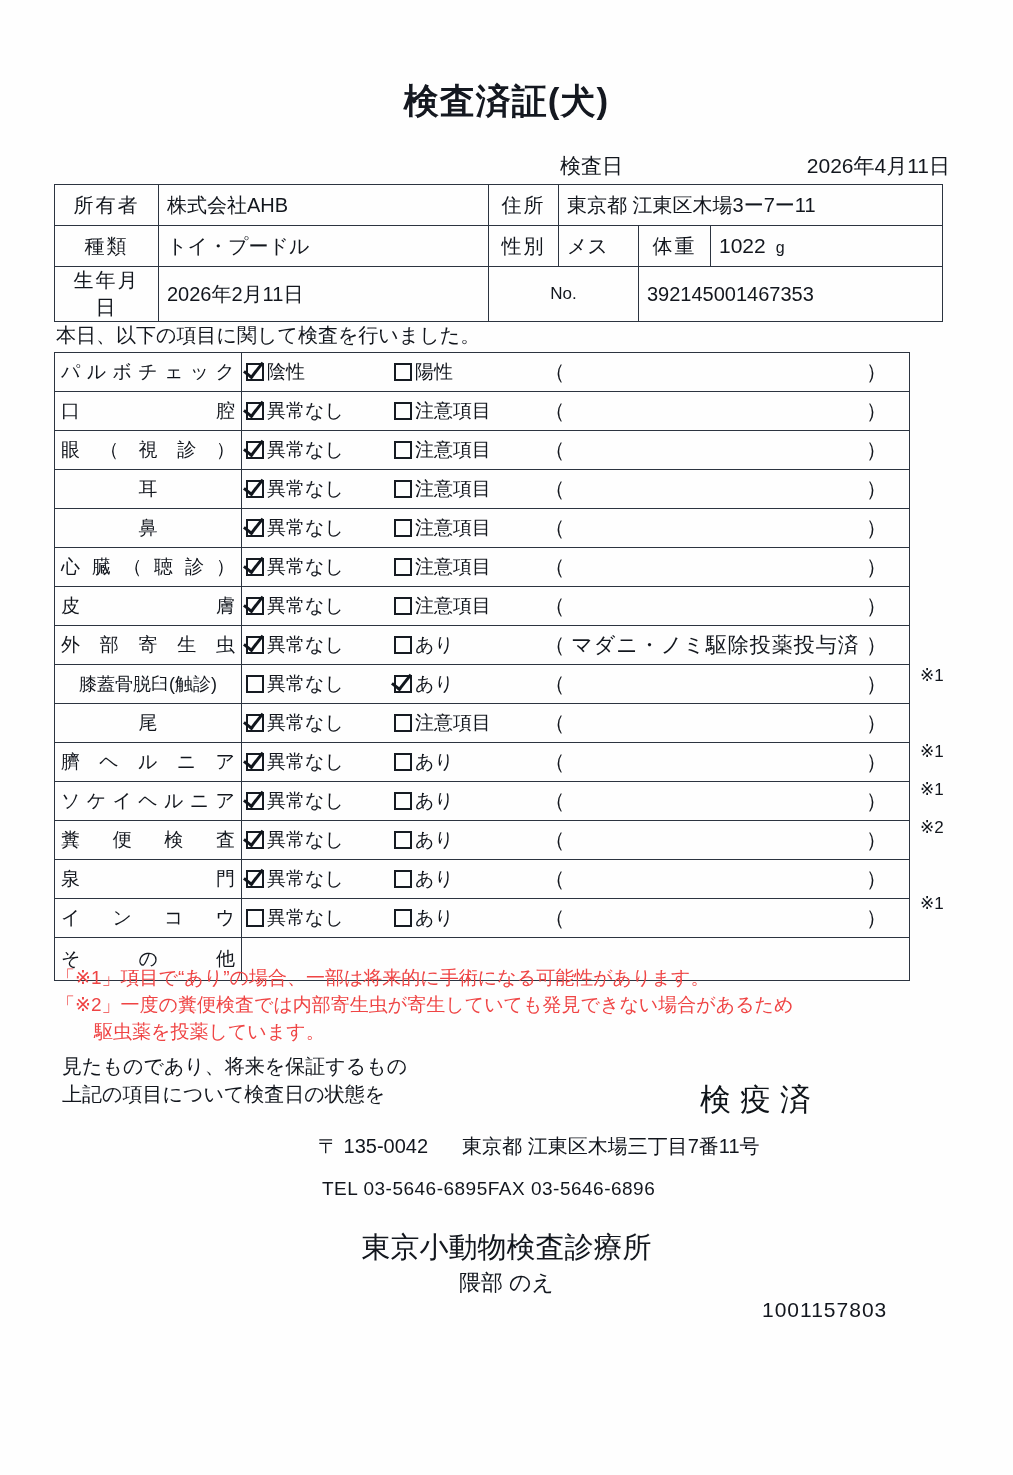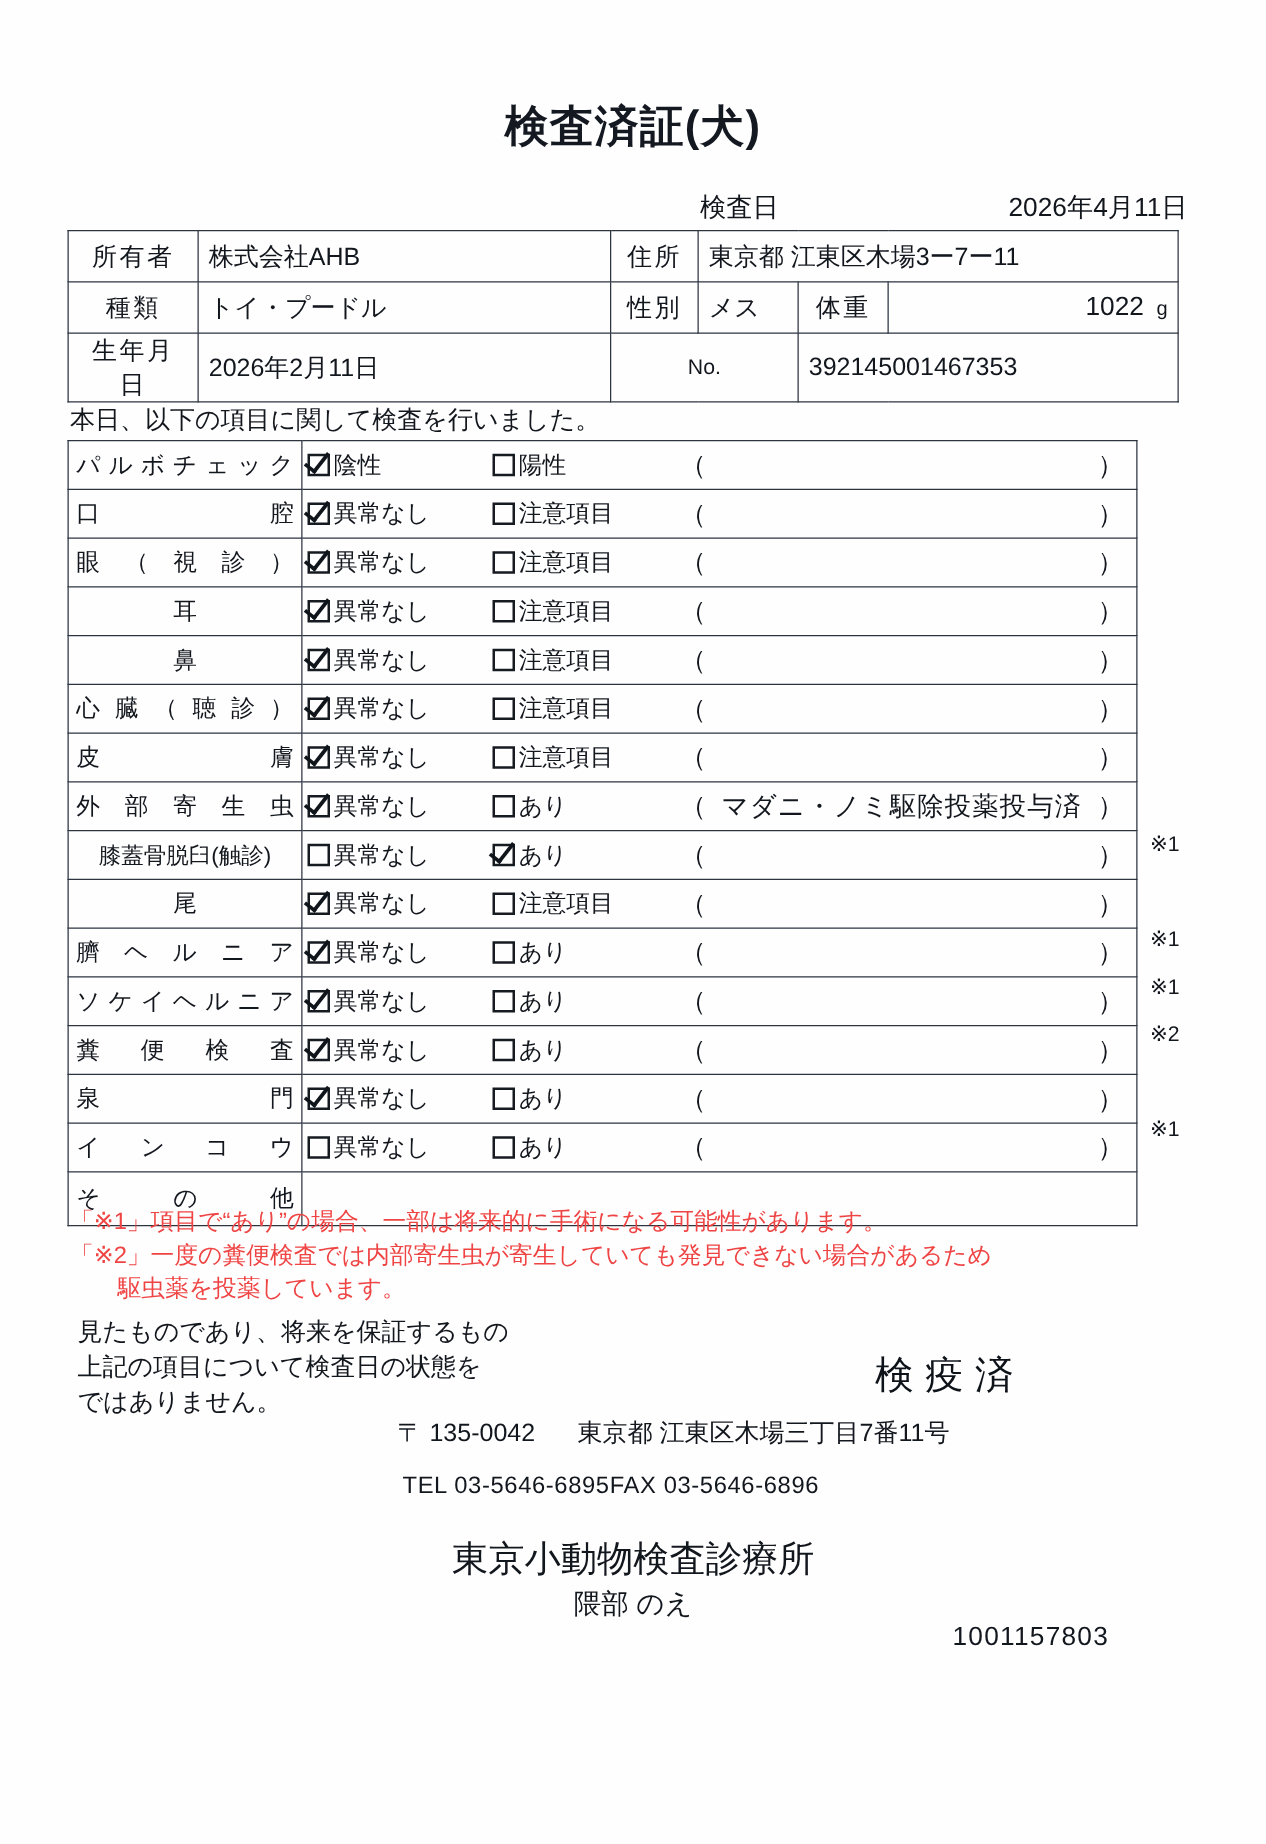--- a/index.html
+++ b/index.html
@@ -62,21 +62,21 @@
     font-size: 20px;
     padding: 0 8px;
     color: #12161d;
     vertical-align: middle;
   }
   .hdr td.lbl {
     text-align: center;
     letter-spacing: 2px;
   }
   .hdr td.val { text-align: left; }
-  .hdr td.val-right { text-align: right; }
+  .hdr td.val-right { text-align: left; }
   .hdr .no-lbl { font-size: 17px; text-align: center; }
   .wt-num { font-size: 21px; }
   .wt-unit { font-size: 16px; margin-left: 10px; }
 
   
   .lead {
     position: absolute;
     left: 56px;
     top: 322px;
     font-size: 20px;
@@ -105,21 +105,21 @@
     white-space: nowrap;
     overflow: hidden;
   }
   .c-label .spread {
     display: flex;
     justify-content: space-between;
   }
   .c-label .spread.center { justify-content: center; }
   .c-label .tight { letter-spacing: 0px; font-size: 18px; }
   .c-opts {
-    padding: 0 4px 0 4px;
+    padding: 0 16px 0 4px;
   }
   .opts-wrap {
     display: flex;
     align-items: center;
     font-size: 19px;
   }
   .opt {
     display: inline-flex;
     align-items: center;
     white-space: nowrap;
@@ -738,21 +738,20 @@
 
   <div class="footnotes">
     <div>「※1」項目で“あり”の場合、一部は将来的に手術になる可能性があります。</div>
     <div>「※2」一度の糞便検査では内部寄生虫が寄生していても発見できない場合があるため</div>
     <div class="fn2-cont">駆虫薬を投薬しています。</div>
   </div>
 
   <div class="disclaimer">
     <div>見たものであり、将来を保証するもの</div>
     <div>上記の項目について検査日の状態を</div>
-    <div>ではありません。</div>
   </div>
 
   <div class="stamp">検疫済</div>
 
   <div class="addr-line">
     <span class="zip"><span>〒</span> <span>135-0042</span></span><span>東京都 江東区木場三丁目7番11号</span>
   </div>
 
   <div class="tel-line">
     <span>TEL 03-5646-6895</span><span class="fax">FAX 03-5646-6896</span>

